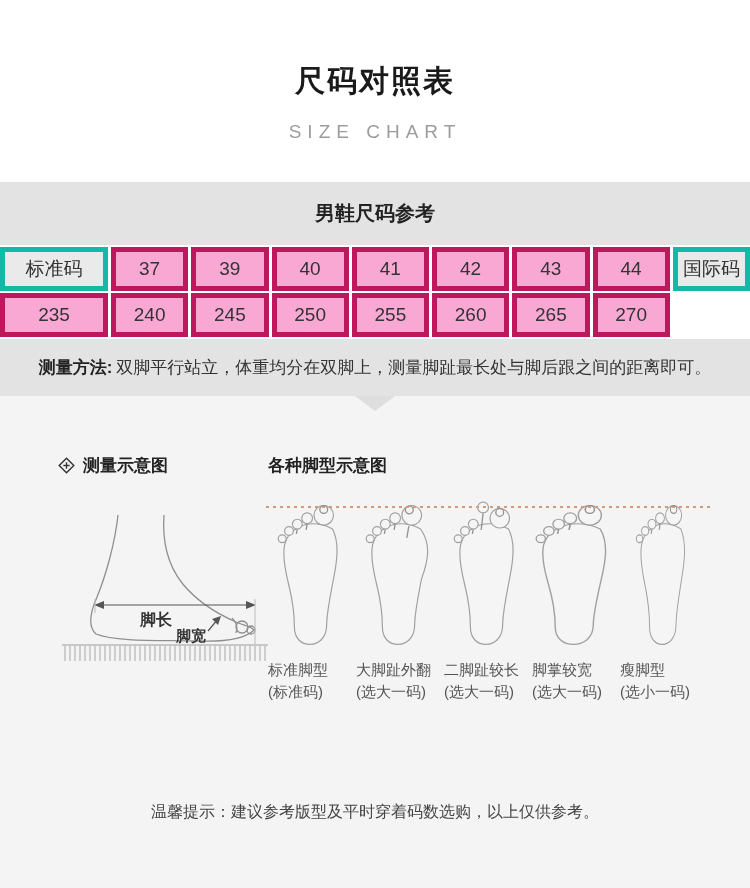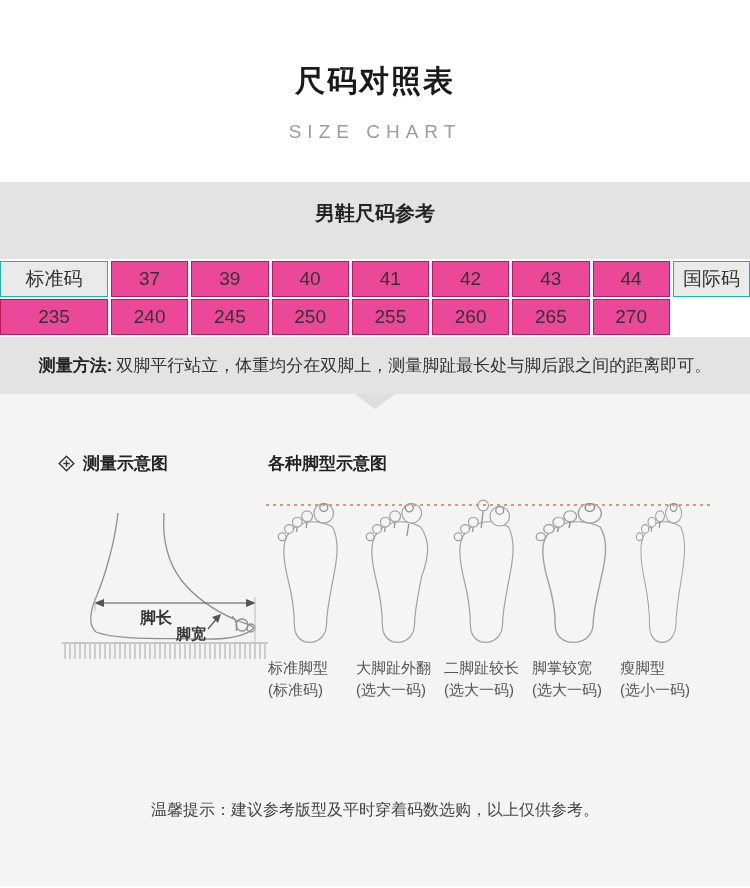--- a/index.html
+++ b/index.html
@@ -6,26 +6,26 @@
   body { font-family:"Liberation Sans","DejaVu Sans",sans-serif; }
   .page { position:relative; width:750px; height:888px; background:#ffffff; overflow:hidden; color:#333; }
 
   
   .hero { padding-top:58px; text-align:center; }
   .hero h1 { margin:0; font-size:30px; font-weight:700; color:#1a1a1a; letter-spacing:2px; line-height:46px;text-align:center; }
   .hero .sub { margin-top:16px; font-size:19px; color:#9c9c9c; letter-spacing:6px; line-height:24px; }
 
   
   .band { background:#e3e3e3; }
-  .table-header { margin-top:38px; height:77px; line-height:63px; text-align:center;
+  .table-header { margin-top:38px; height:63px; line-height:63px; text-align:center;
                   font-size:20px; font-weight:700; color:#222; }
   .size-grid { display:grid; grid-template-columns:108px repeat(8,1fr); gap:2px 3px; padding:2px 0; background:#fff; }
   .size-grid .cell { height:34px; line-height:34px; text-align:center; font-size:19px; color:#333;
-                     background:#ec4899; border:1px solid #be185d; }
-  .size-grid .cell.label { background:#eaeaea; border:1px solid #14b8a6; }
+                     background:#f9a8d4; border:5px solid #be185d; }
+  .size-grid .cell.label { background:#eaeaea; border:5px solid #14b8a6; }
 
   
   .measure-band { height:57px; display:flex; align-items:center; justify-content:center;
                   font-size:17px; color:#333; }
   .measure-band b { color:#222; margin-right:4px; }
 
   
   .lower { position:relative; background:#f4f4f4; height:492px; }
   .pointer-down { position:absolute; top:0; left:50%; transform:translateX(-50%);
                   width:0; height:0; border-left:20px solid transparent; border-right:20px solid transparent;

